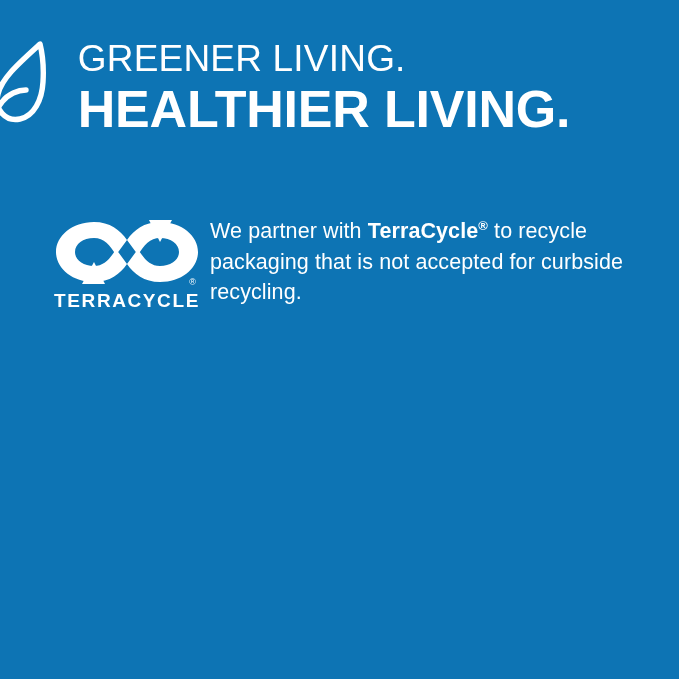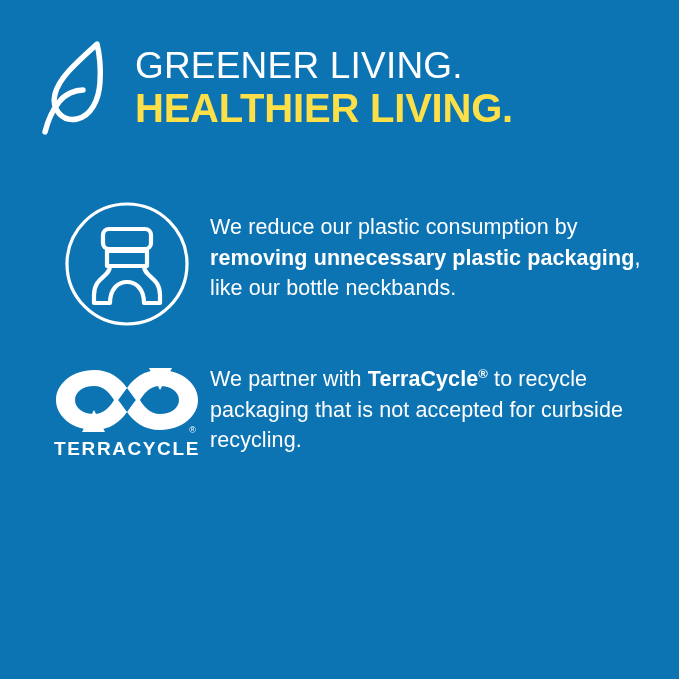--- a/index.html
+++ b/index.html
@@ -31,22 +31,22 @@
   .header-text { display:flex; flex-direction:column; }
   .headline-1 {
     color:#ffffff;
     font-size:37px;
     font-weight:400;
     letter-spacing:0.2px;
     line-height:1.12;
     white-space:nowrap;
   }
   .headline-2 {
-    color:#fde047;
-    font-size:40px;
+    color:#ffffff;
+    font-size:52px;
     font-weight:700;
     letter-spacing:-0.2px;
     line-height:1.12;
     white-space:nowrap;
   }
 
   
   .rows {
     position:absolute;
     left:0; top:190px;
@@ -134,40 +134,20 @@
     </span>
 
     <div class="header-text">
       <div class="headline-1">GREENER LIVING.</div>
       <div class="headline-2">HEALTHIER LIVING.</div>
     </div>
   </div>
 
   <div class="rows">
 
-    <div class="row row-1">
-      <div class="row-icon">
-        <svg viewBox="0 0 130 130" width="130" height="130" aria-hidden="true">
-          <g fill="none" stroke="#ffffff" stroke-linecap="round" stroke-linejoin="round">
-            <circle cx="65" cy="65" r="60" stroke-width="3.2"></circle>
-
-            <rect x="41" y="30" width="48" height="20" rx="6" stroke-width="4.2"></rect>
-
-            <rect x="45" y="52" width="40" height="15" stroke-width="4.2"></rect>
-
-            <path d="M48 67 C48 78, 32 78, 32 96 L32 104 L48 104
-                     C48 90, 56 83, 65 83 C74 83, 82 90, 82 104
-                     L98 104 L98 96 C98 78, 82 78, 82 67" stroke-width="4.2"></path>
-          </g>
-        </svg>
-      </div>
-      <div class="row-text">
-        <span>We reduce our plastic consumption by </span><b>removing unnecessary plastic packaging</b><span>, like our bottle neckbands.</span>
-      </div>
-    </div>
 
     <div class="row row-2">
       <div class="row-icon">
         <div class="tc-logo">
 
           <div class="tc-loop">
             <svg viewBox="0 0 146 68" width="146" height="68" aria-hidden="true">
               <g fill="#ffffff">
 
                 <path d="M40 4 C18 4, 2 18, 2 34 C2 50, 18 64, 40 64

